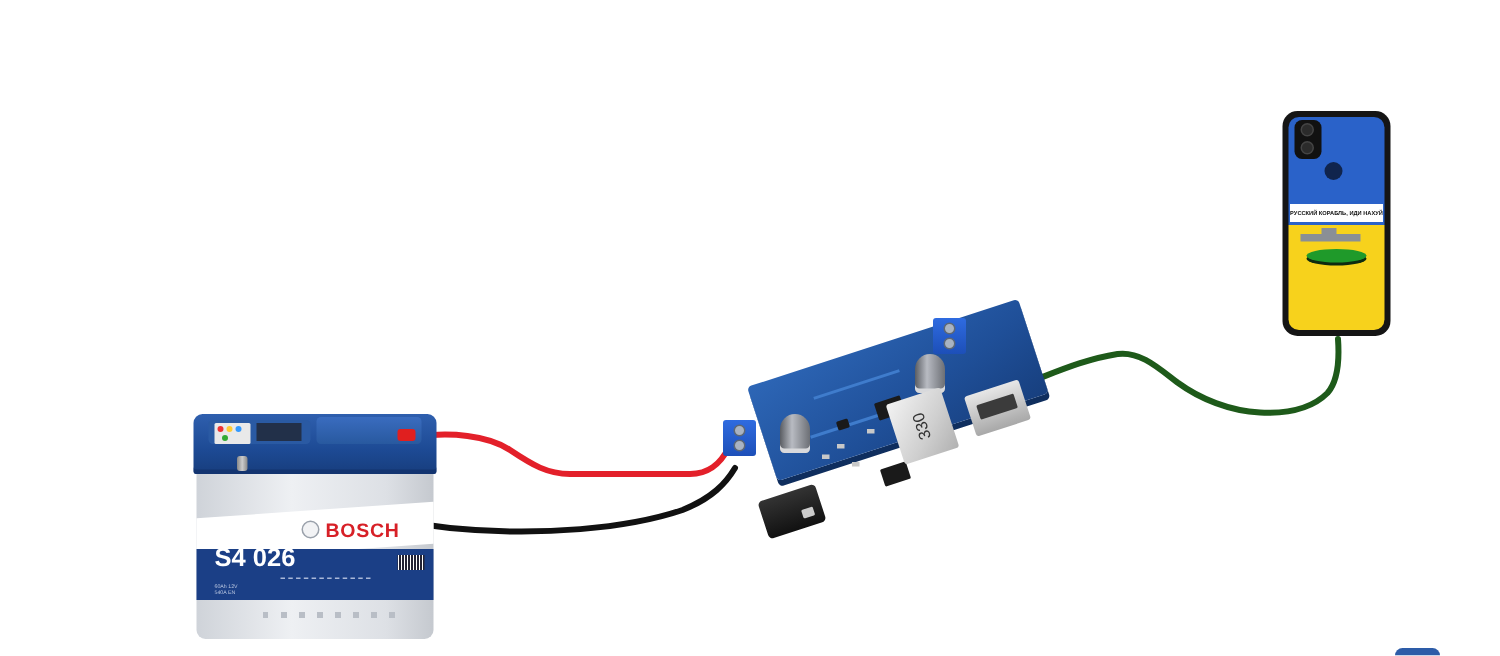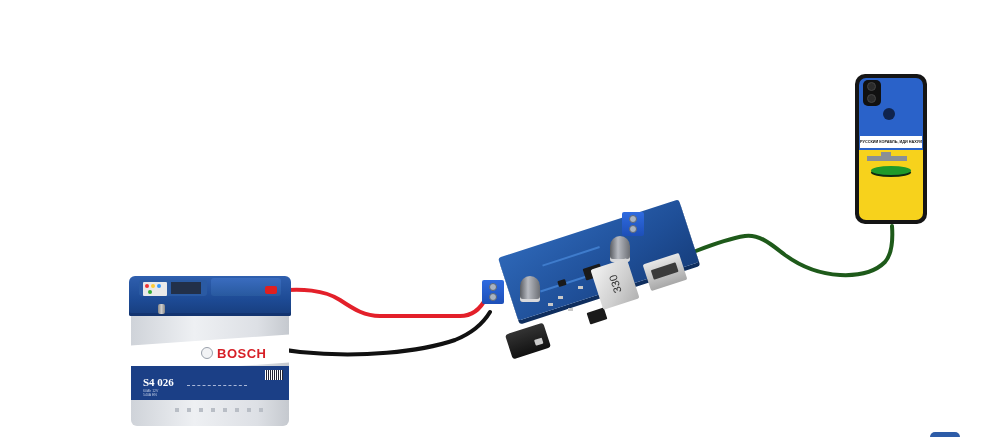--- a/index.html
+++ b/index.html
@@ -47,23 +47,22 @@
   }
   .bosch-logo {
     position: absolute; left: 92px; top: 78px; color: #d72027; font-weight: bold;
     font-size: 13px; letter-spacing: 0.5px;
   }
   .bosch-emblem {
     position: absolute; left: 76px; top: 79px; width: 12px; height: 12px;
     border-radius: 50%; border: 1.5px solid #9aa1ab; background: #f2f3f5;
   }
   .bat-model {
-    position: absolute; left: 18px; top: 108px; color: #ffffff; font-weight: bold;
-    font-size: 11px;
-    font-family: Liberation Serif, serif;
+    position: absolute; left: 18px; top: 94px; color: #ffffff; font-weight: bold;
+    font-size: 17px;
   }
   .bat-spec { position: absolute; left: 18px; top: 121px; color: #b9c6e0; font-size: 3.5px; line-height: 4px; }
   .bat-icons { position: absolute; left: 62px; top: 112px; width: 60px; height: 6px; border-bottom: 1px dashed #aab8d8; }
   .bat-barcode {
     position: absolute; left: 140px; top: 102px; width: 18px; height: 10px;
     background: repeating-linear-gradient(90deg, #fff 0 1px, #223 1px 2px);
   }
   .bat-ribs {
     position: absolute; left: 50px; top: 140px; width: 90px; height: 4px;
     background: repeating-linear-gradient(90deg, #b9bec6 0 4px, transparent 4px 12px);

